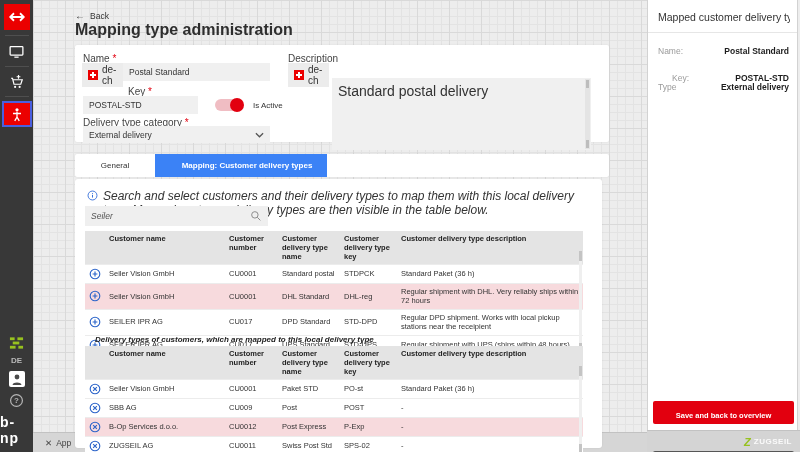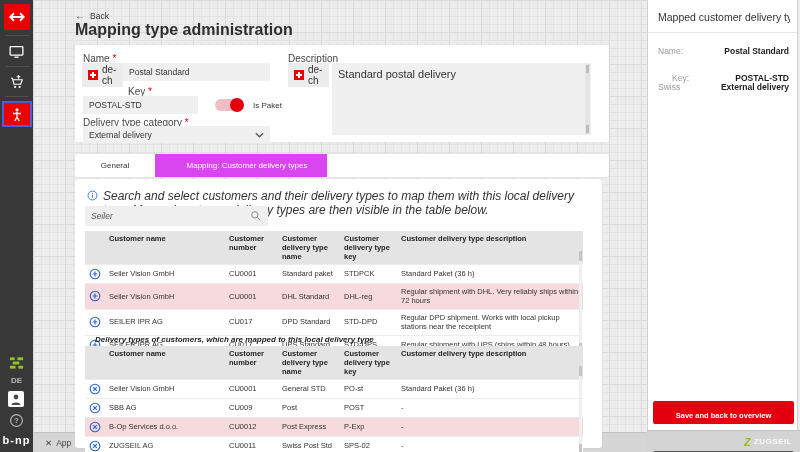--- a/index.html
+++ b/index.html
@@ -10,21 +10,21 @@
   #sidebar { position:absolute; left:0; top:0; width:33px; height:452px;
     background:#383838; z-index:30; display:flex; flex-direction:column; align-items:center; }
   .sb-logo { width:26px; height:26px; background:#eb0000; margin-top:4px;
     display:flex; align-items:center; justify-content:center; }
   .sb-div { width:24px; height:1px; background:#4f4f4f; margin:5px 0; }
   .sb-ic { width:26px; height:20px; display:flex; align-items:center; justify-content:center; }
   .sb-sel { width:26px; height:22px; background:#eb0000; outline:2px solid #4a5fe0;
     display:flex; align-items:center; justify-content:center; }
   .sb-bottom { margin-top:auto; display:flex; flex-direction:column; align-items:center; gap:6px; padding-bottom:6px; }
   .sb-lang { font-size:8px; font-weight:bold; color:#b9b9b9; }
-  .sb-bnp { font-size:11px; font-weight:bold; color:#fff; letter-spacing:1px; }
+  .sb-bnp { font-size:14px; font-weight:bold; color:#fff; letter-spacing:1px; }
 
   
   #main { position:absolute; left:33px; top:0; width:614px; height:452px;
     background-color:#ededed;
     background-image:
       linear-gradient(#d9d9d9 1px, transparent 1px),
       linear-gradient(90deg, #d9d9d9 1px, transparent 1px),
       linear-gradient(#e3e3e3 1px, transparent 1px),
       linear-gradient(90deg, #e3e3e3 1px, transparent 1px);
     background-size:32px 32px, 32px 32px, 8px 8px, 8px 8px; }
@@ -45,34 +45,34 @@
   
   .lbl { position:absolute; font-size:10px; color:#444; }
   .req { color:#e2000f; }
   .chip { position:absolute; height:18px; background:#ececec; display:flex; align-items:center;
     gap:4px; padding:12px 6px; font-size:10px; color:#333; }
   .flag { width:10px; height:10px; background:#eb0000; position:relative; flex:none; }
   .flag:before { content:""; position:absolute; left:4px; top:2px; width:2px; height:6px; background:#fff; }
   .flag:after  { content:""; position:absolute; left:2px; top:4px; width:6px; height:2px; background:#fff; }
   .tinput { position:absolute; height:18px; background:#f0f0f0; border:none; font-size:8.5px;
     color:#333; padding:0 6px; font-family:"Liberation Sans",sans-serif; }
-  .tarea { position:absolute; background:#f0f0f0; font-size:11px; color:#333; padding:5px 10px 0 6px; }
+  .tarea { position:absolute; background:#f0f0f0; font-size:14px; color:#333; padding:5px 10px 0 6px;margin-top:15px; }
   .tarea .sbar { position:absolute; right:1px; top:1px; bottom:1px; width:5px; background:#e4e4e4; }
   .tarea .sbar:before { content:""; position:absolute; top:1px; left:1px; width:3px; height:8px; background:#bdbdbd; }
   .tarea .sbar:after  { content:""; position:absolute; bottom:1px; left:1px; width:3px; height:8px; background:#bdbdbd; }
   .toggle { position:absolute; width:28px; height:12px; background:#f0bdc3; border-radius:6px; }
   .toggle .knob { position:absolute; right:-1px; top:-1px; width:14px; height:14px;
     background:#e2000f; border-radius:50%; }
   .select { position:absolute; height:17px; background:#f0f0f0; font-size:8.5px; color:#333;
     display:flex; align-items:center; padding:0 6px; justify-content:space-between; }
 
   
   .tab { position:absolute; top:0; height:23px; display:flex; align-items:center;
     justify-content:center; font-size:8px; color:#333; cursor:pointer; }
-  .tab.active { background:#d946ef; color:#fff; font-weight:400;padding-left:12px; }
+  .tab.active { background:#3b82f6; color:#fff; font-weight:700;padding-left:12px; }
 
   
   .info-row { position:absolute; left:12px; top:10px; display:flex; gap:5px; align-items:flex-start;
     width:500px; font-size:12px; font-style:italic; color:#333; }
   .search { position:absolute; left:10px; top:27px; width:183px; height:20px; background:#efefef;
     display:flex; align-items:center; }
   .search input { flex:1; border:none; background:transparent; font-size:8.5px; font-style:italic;
     color:#555; padding:0 6px; font-family:"Liberation Sans",sans-serif; outline:none; }
 
   .tbl { position:absolute; left:10px; width:498px; border-bottom:1px solid #dcdcdc; }
@@ -189,21 +189,21 @@
     </div>
     <input class="tinput" style="left: 48px; top: 18px; width: 147px;" value="Postal Standard">
 
     <div class="lbl" style="left:8px; top:41px;padding-left:45px;">
       <span>Key</span> <span class="req">*</span>
     </div>
     <input class="tinput" style="left: 8px; top: 51px; width: 115px;" value="POSTAL-STD">
     <div class="toggle" style="left:140px; top:54px;">
       <div class="knob"></div>
     </div>
-    <div class="lbl" style="left:178px; top:56px; font-size:8px; color:#333;">Is Paket</div>
+    <div class="lbl" style="left:178px; top:56px; font-size:8px; color:#333;">Is Active</div>
 
     <div class="lbl" style="left:8px; top:72px;">
       <span>Delivery type category</span> <span class="req">*</span>
     </div>
     <div class="select" style="left:8px; top:81px; width:187px;">
       <span>External delivery</span>
       <svg width="9" height="6" viewBox="0 0 10 6">
         <path d="M1 1l4 4 4-4" stroke="#555" fill="none" stroke-width="1.4"></path>
       </svg>
     </div>
@@ -253,21 +253,21 @@
       <div id="tbody-available">
           <div class="trow">
             <div class="icon-cell">
               <svg width="12" height="12" viewBox="0 0 16 16">
                 <circle cx="8" cy="8" r="6.4" fill="none" stroke="#2a63c9" stroke-width="1.5"></circle>
                 <path d="M8 4.8v6.4M4.8 8h6.4" stroke="#2a63c9" stroke-width="1.5"></path>
               </svg>
             </div>
             <div>Seiler Vision GmbH</div>
             <div>CU0001</div>
-            <div>Standard paket</div>
+            <div>Standard postal</div>
             <div>STDPCK</div>
             <div>Standard Paket (36 h)</div>
           </div>
           <div class="trow hl">
             <div class="icon-cell">
               <svg width="12" height="12" viewBox="0 0 16 16">
                 <circle cx="8" cy="8" r="6.4" fill="none" stroke="#2a63c9" stroke-width="1.5"></circle>
                 <path d="M8 4.8v6.4M4.8 8h6.4" stroke="#2a63c9" stroke-width="1.5"></path>
               </svg>
             </div>
@@ -321,21 +321,21 @@
       <div id="tbody-mapped">
           <div class="trow">
             <div class="icon-cell">
               <svg width="12" height="12" viewBox="0 0 16 16">
                 <circle cx="8" cy="8" r="6.4" fill="none" stroke="#2a63c9" stroke-width="1.5"></circle>
                 <path d="M5.5 5.5l5 5M10.5 5.5l-5 5" stroke="#2a63c9" stroke-width="1.5"></path>
               </svg>
             </div>
             <div>Seiler Vision GmbH</div>
             <div>CU0001</div>
-            <div>General STD</div>
+            <div>Paket STD</div>
             <div>PO-st</div>
             <div>Standard Paket (36 h)</div>
           </div>
           <div class="trow">
             <div class="icon-cell">
               <svg width="12" height="12" viewBox="0 0 16 16">
                 <circle cx="8" cy="8" r="6.4" fill="none" stroke="#2a63c9" stroke-width="1.5"></circle>
                 <path d="M5.5 5.5l5 5M10.5 5.5l-5 5" stroke="#2a63c9" stroke-width="1.5"></path>
               </svg>
             </div>
@@ -383,21 +383,21 @@
 
   <div class="pfield" style="top:46px;">
     <span class="pl">Name:</span>
       <span class="pv">Postal Standard</span>
   </div>
   <div class="pfield" style="top:73px;padding-left:14px;">
     <span class="pl">Key:</span>
       <span class="pv">POSTAL-STD</span>
   </div>
   <div class="pfield" style="top:82px;">
-    <span class="pl">Swiss</span>
+    <span class="pl">Type</span>
       <span class="pv">External delivery</span>
   </div>
 
   <button class="pbtn primary" style="top:353px;">Save changes</button>
   <button class="pbtn primary" style="top:358px;">Save and back to overview</button>
   <button class="pbtn secondary" style="top:403px;">Mapping and back to overview</button>
 </div>
 <div id="panel-footer">
   <span class="brand-z">Z</span>
   <span class="brand-txt">ZUGSEIL</span>

